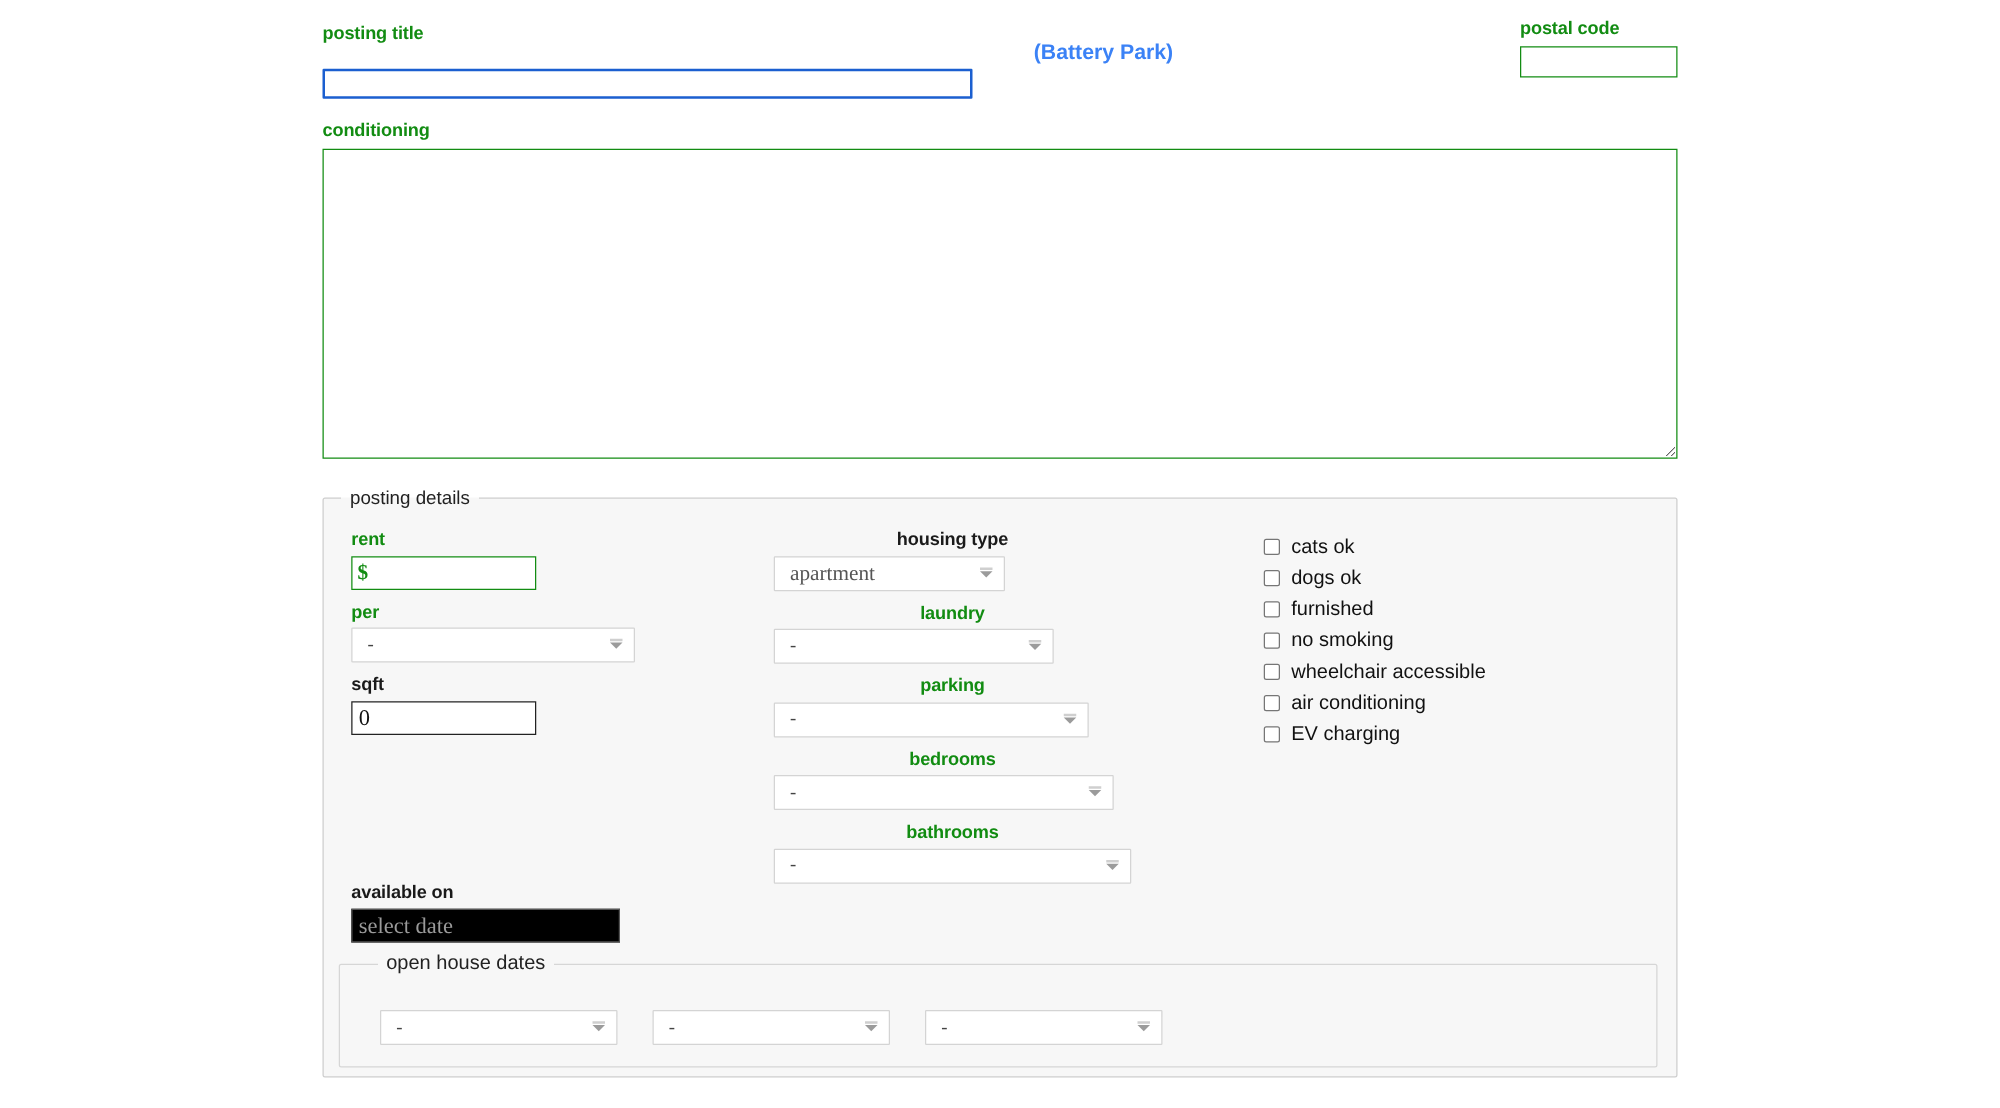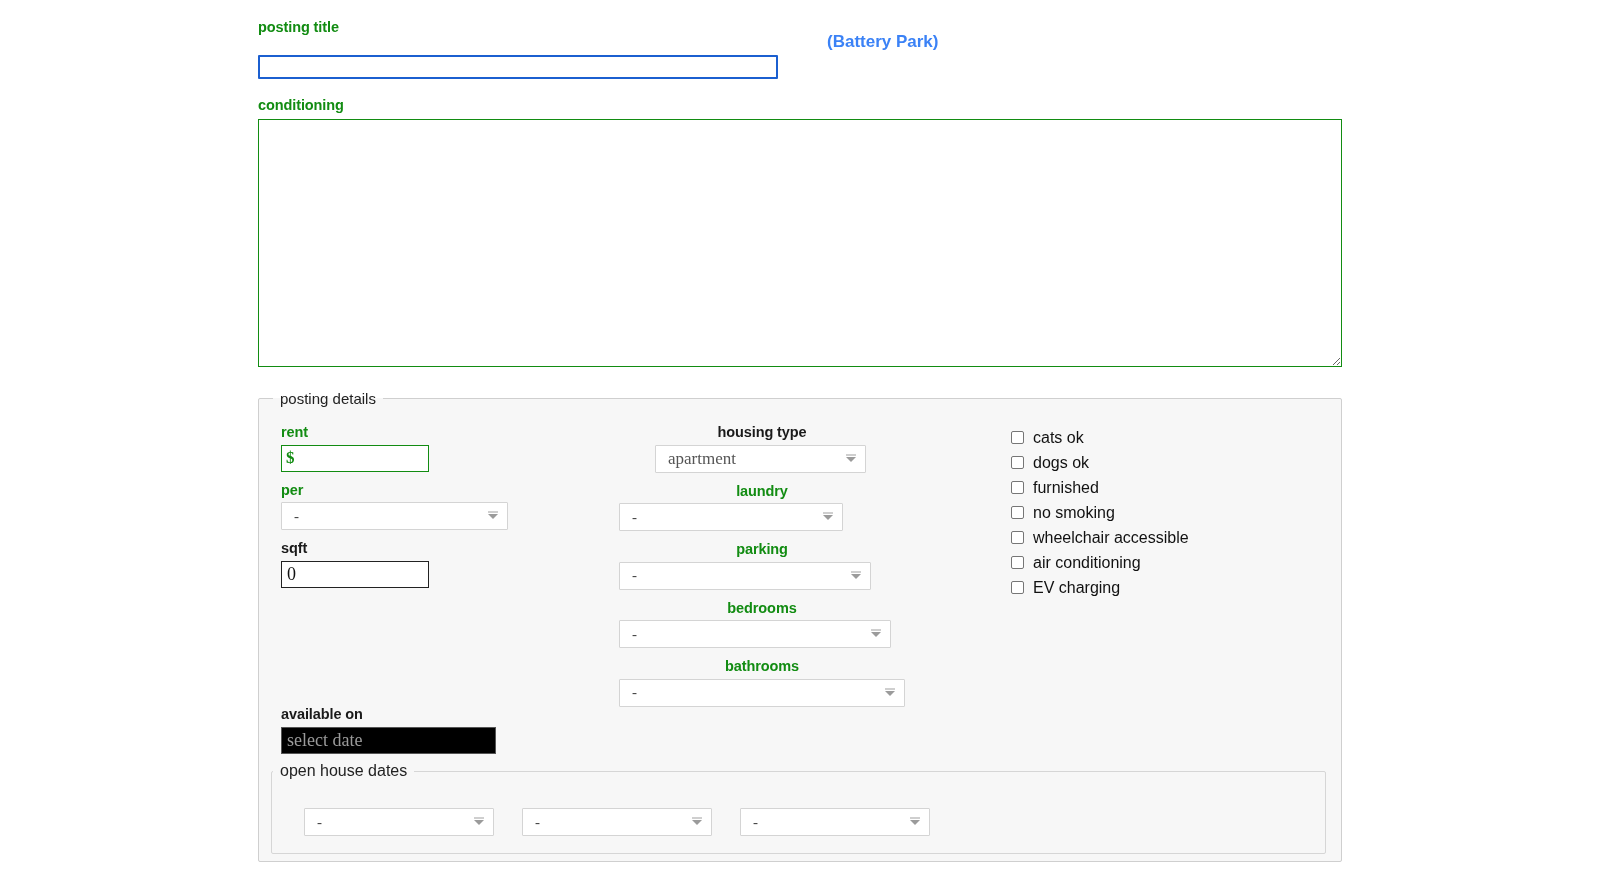--- a/index.html
+++ b/index.html
@@ -224,21 +224,21 @@
     top: 355px;
     width: 1055px;
     height: 92px;
     border: 1px solid #d6d6d6;
     background: #f7f7f7;
     margin: 0;
     padding: 0;
     border-radius: 2px;
   }
   .ohd-fs > legend {
-    margin-left: 1px;
+    margin-left: 30px;
     padding: 0 7px;
     font-size: 16px;
     color: #222222;
     font-weight: normal;
   }
   .ohd-row {
     position: absolute;
     left: 32px;
     top: 28px;
     display: flex;
@@ -250,20 +250,24 @@
 <body>
 
 <div class="page">
 
   <div class="title-block">
     <div class="lbl green title-label">posting title</div>
     <input class="title-input" type="text" autofocus="" value="" style="">
   </div>
   <div class="neighborhood">(Battery Park)</div>
 
+  <div class="postal-block">
+    <div class="lbl green postal-label">postal code</div>
+    <input class="postal-input" type="text" value="" style="">
+  </div>
 
   <div class="desc-block">
     <div class="lbl green desc-label">conditioning</div>
     <textarea class="desc-area" style=""></textarea>
   </div>
 
   <fieldset class="details-fs">
     <legend>posting details</legend>
 
     <div class="col col-a">
@@ -289,21 +293,21 @@
           <span>0</span>
         </div>
       </div>
 
     </div>
 
     <div class="col col-b">
 
       <div class="field">
         <span class="lbl black">housing type</span>
-        <div class="sel" style="width:211px;margin-left:36px;">
+        <div class="sel" style="width:185px;">
           <span style="color:#555;font-size:17px;">apartment</span>
           <span class="arrow"></span>
         </div>
       </div>
 
       <div class="field">
         <span class="lbl green">laundry</span>
         <div class="sel" style="width:224px;">
           <span>-</span>
           <span class="arrow"></span>

